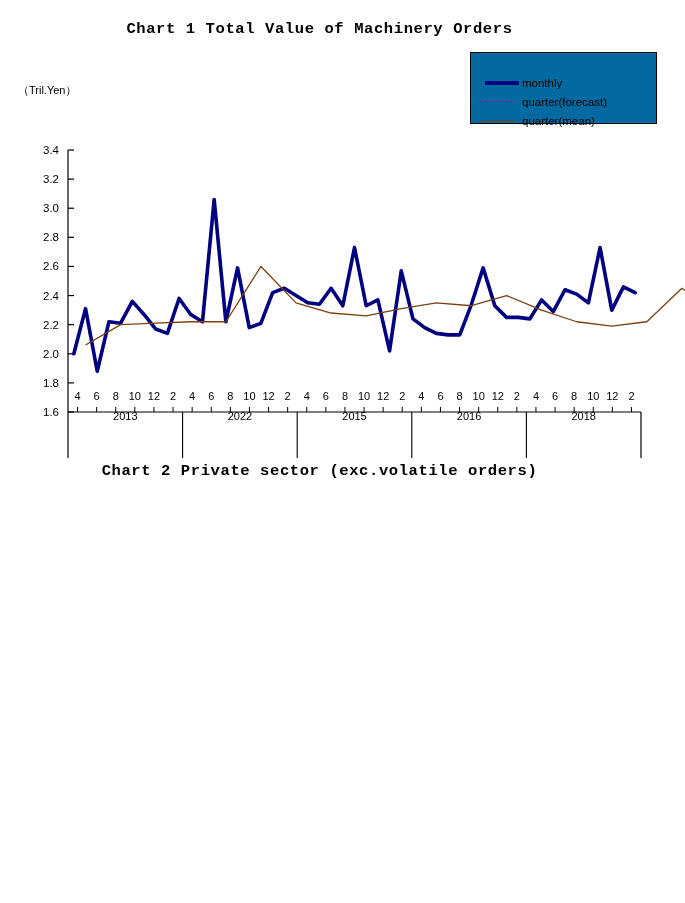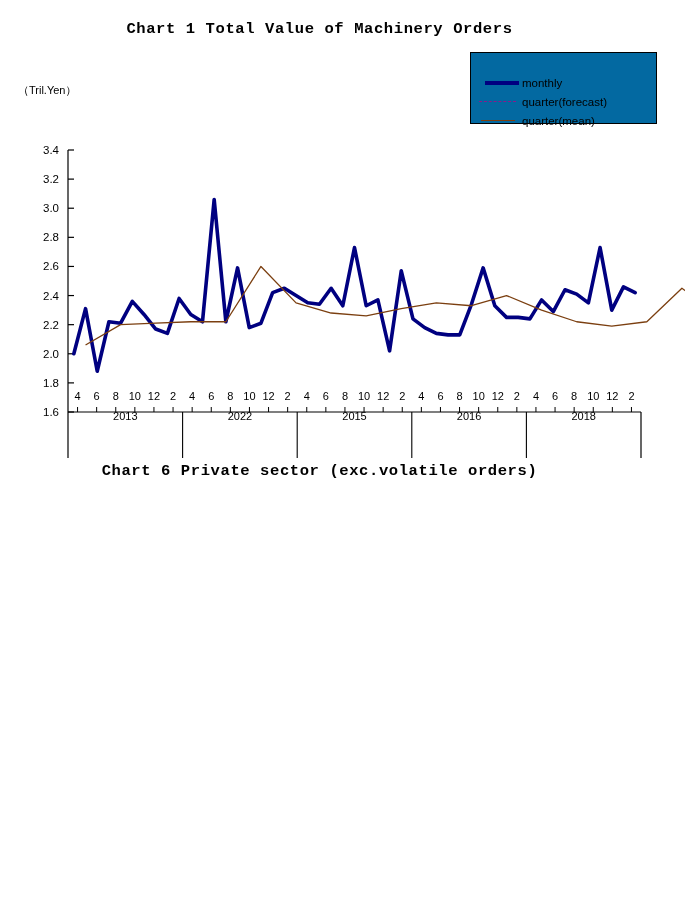--- a/index.html
+++ b/index.html
@@ -189,20 +189,20 @@
       <div class="xmon" style="left: 631.45px; top: 390px;">2</div>
       <div class="xyear" style="left: 125.3px; top: 410px;">2013</div>
       <div class="xyear" style="left: 239.9px; top: 410px;">2022</div>
       <div class="xyear" style="left: 354.5px; top: 410px;">2015</div>
       <div class="xyear" style="left: 469.1px; top: 410px;">2016</div>
       <div class="xyear" style="left: 583.7px; top: 410px;">2018</div>
     </div>
 </div>
 
 <div class="chart-block" id="block2" style="height:440px;">
-  <div class="chart-title" style="padding-top:12px;">Chart 6 Private sector (exc.volatile orders)</div>
+  <div class="chart-title" style="padding-top:12px;">Chart 2 Private sector (exc.volatile orders)</div>
 
   <div class="plot-wrap">
     
   </div>
 
   <div class="xlabels" id="xlab2"></div>
 </div>
 
 </body></html>

